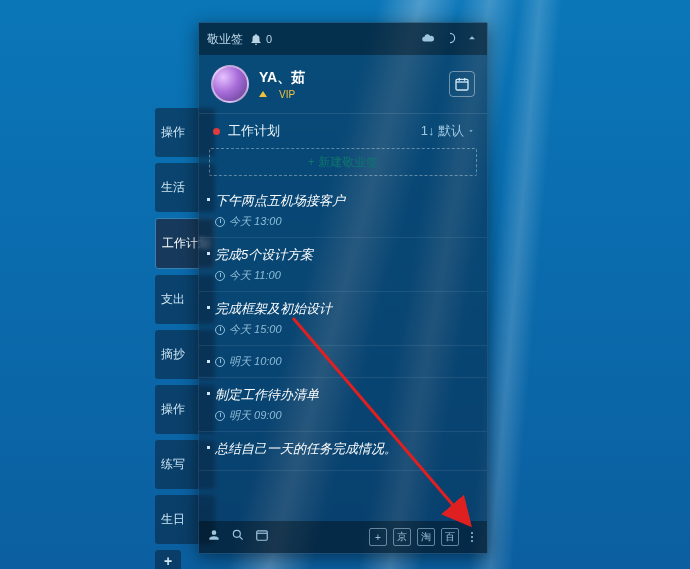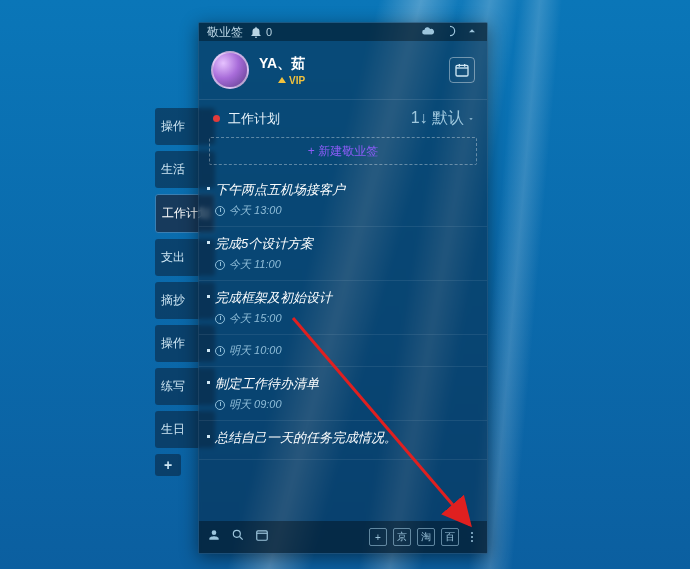--- a/index.html
+++ b/index.html
@@ -24,21 +24,21 @@
     position: absolute;
     left: 155px;
     top: 108px;
     width: 60px;
   }
   .sidetab {
     display: block;
     background: rgba(10,45,75,0.65);
     color: #cfe7f4;
     font-size: 12px;
-    padding: 10px 6px;
+    padding: 16px 6px;
     margin-bottom: 6px;
     border-radius: 3px;
     white-space: nowrap;
     overflow: hidden;
   }
   .sidetab.active {
     background: #173a5c;
     border: 1px solid #3a7fb3;
     color: #ffffff;
   }
@@ -58,21 +58,21 @@
     border: 1px solid rgba(255,255,255,0.08);
     border-radius: 2px;
     box-shadow: 0 4px 18px rgba(0,0,0,0.45);
     backdrop-filter: blur(2px);
     display: flex;
     flex-direction: column;
   }
 
   .titlebar {
     display: flex; align-items: center;
-    height: 18px;
+    height: 32px;
     padding: 0 8px;
     background: rgba(0,0,0,0.35);
     font-size: 12px;
     color: #b9d4e3;
     gap: 8px;
   }
   .tb-left { display: flex; align-items: center; gap: 6px; }
   .bell { display: inline-flex; align-items: center; gap: 3px; font-size: 11px; }
   .tb-spacer { flex: 1; }
   .title-icon { color: #9dc5dc; font-size: 12px; }
@@ -84,49 +84,49 @@
   }
   .avatar {
     width: 38px; height: 38px; border-radius: 50%;
     background: radial-gradient(circle at 30% 30%, #e6c2ff 0%, #a86cd9 45%, #5a3a88 100%);
     border: 2px solid rgba(255,255,255,0.5);
     flex-shrink: 0;
   }
   .profile-info { display: flex; flex-direction: column; gap: 2px; }
   .username { color: #fff; font-size: 14px; font-weight: 600; }
   .vip {
-    display: inline-flex; align-items: center; gap: 3px;
-    color: #f2c23d; font-size: 10px; font-weight: bold; justify-content: flex-end;
+    display: inline-flex; align-items: center; gap: 12px;
+    color: #f2c23d; font-size: 10px; font-weight: normal;
   }
   .vip-diamond { width: 0; height: 0; border: 4px solid transparent; border-bottom: 6px solid #f2c23d; position: relative; top: -2px; }
   .calendar-btn {
     margin-left: auto;
     width: 26px; height: 26px;
     border: 1px solid rgba(255,255,255,0.4);
     border-radius: 4px;
     display: flex; align-items: center; justify-content: center;
     color: #cfe7f4;
   }
 
   .list-header {
     display: flex; align-items: center;
     padding: 8px 12px 6px 14px;
     font-size: 13px;
     color: #e9f4fb;
   }
   .red-dot { width: 7px; height: 7px; border-radius: 50%; background: #e23b3b; margin-right: 8px; }
-  .sort { margin-left: auto; font-size: 16px; color: #9fc8de; display: flex; align-items: center; gap: 3px; }
+  .sort { margin-left: auto; font-size: 13px; color: #9fc8de; display: flex; align-items: center; gap: 3px; }
 
   .new-note {
     margin: 2px 10px 8px 10px;
     height: 28px;
     border: 1px dashed rgba(255,255,255,0.35);
     border-radius: 2px;
     display: flex; align-items: center; justify-content: center;
-    color: #8b5cf6; font-size: 12px;
+    color: #0f766e; font-size: 12px;
   }
 
   .items { flex: 1; overflow: hidden; }
   .item {
     padding: 8px 12px 8px 16px;
     border-bottom: 1px solid rgba(255,255,255,0.08);
     position: relative;
     font-style: italic;
   }
   .item::before {

